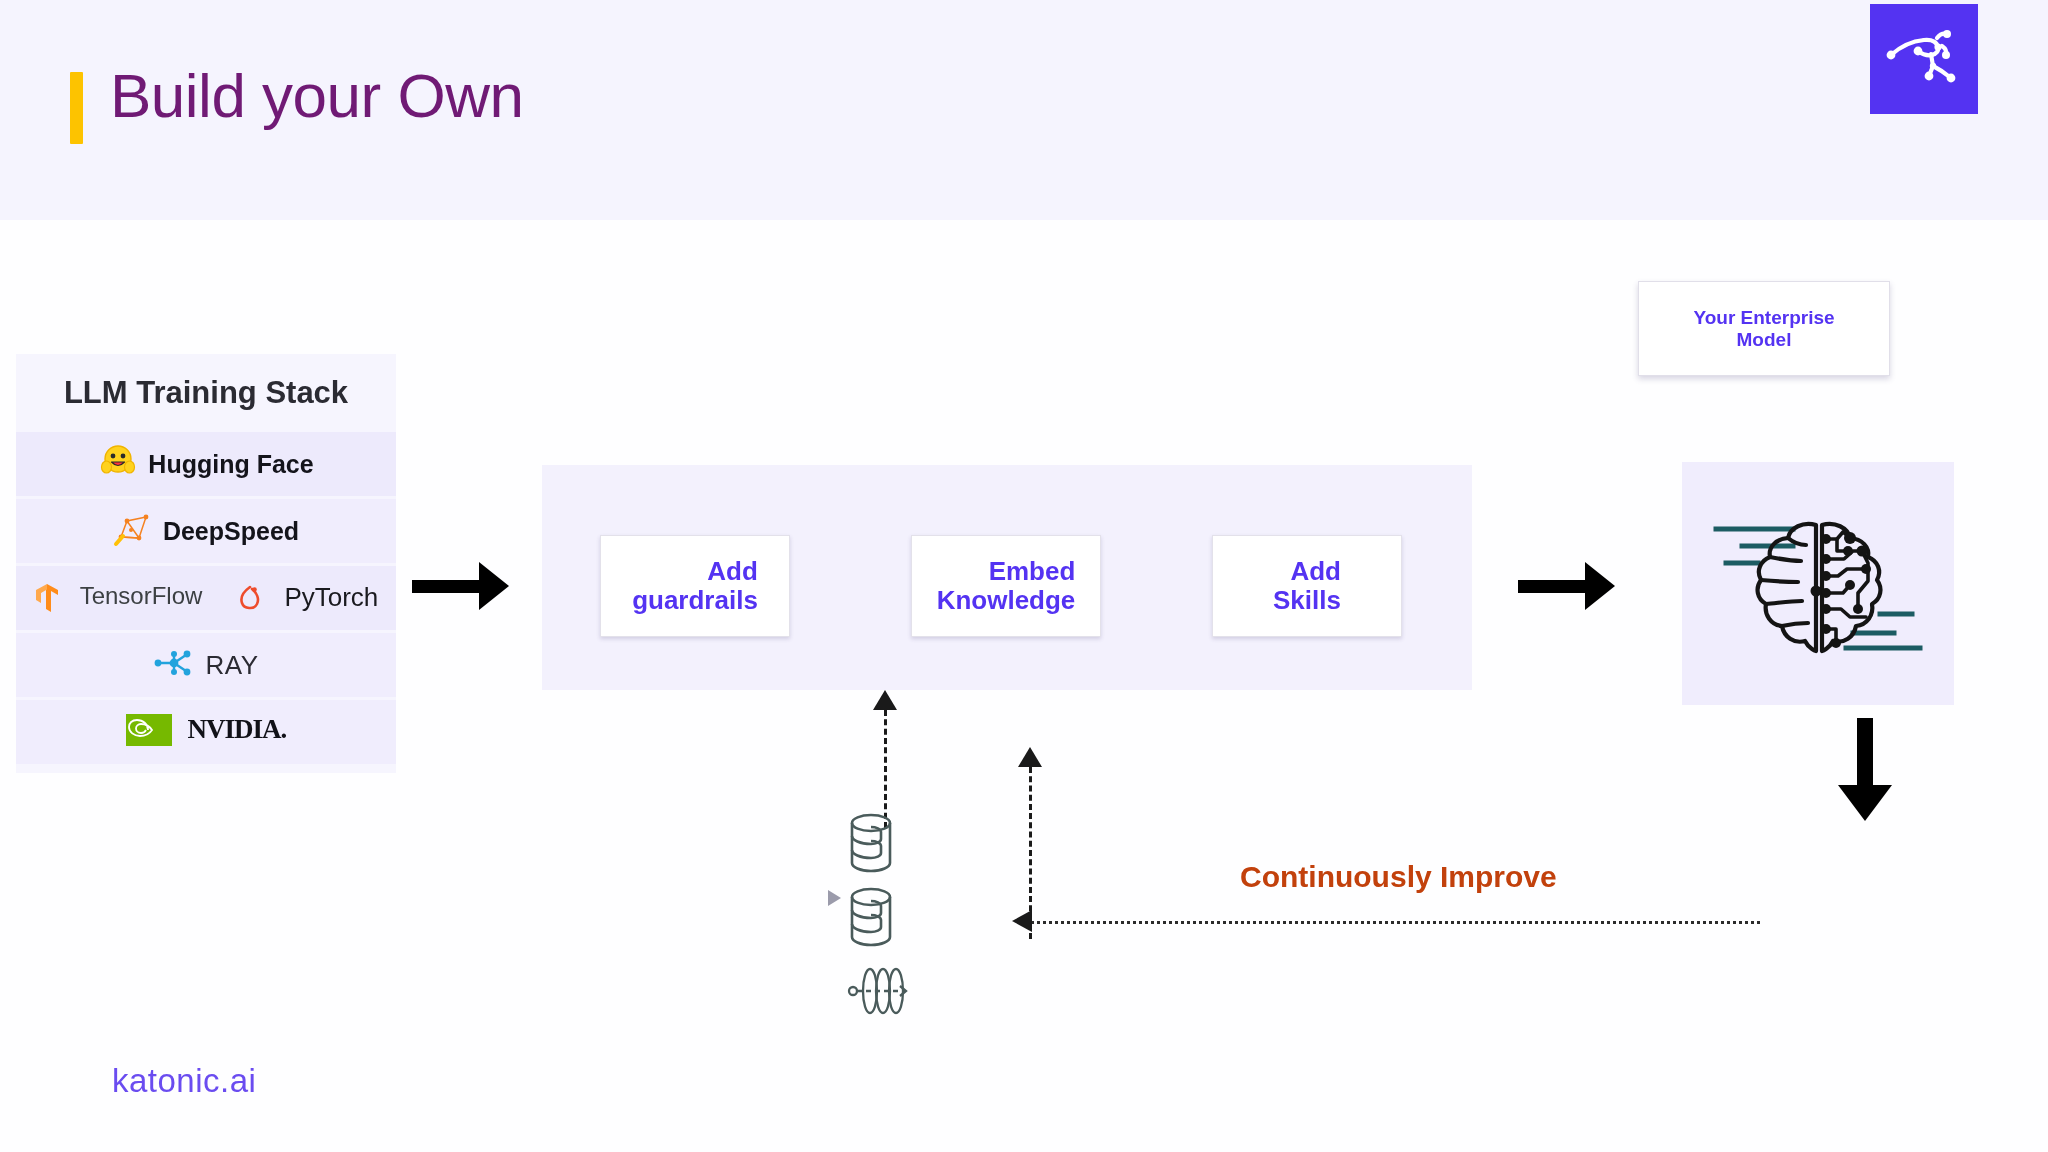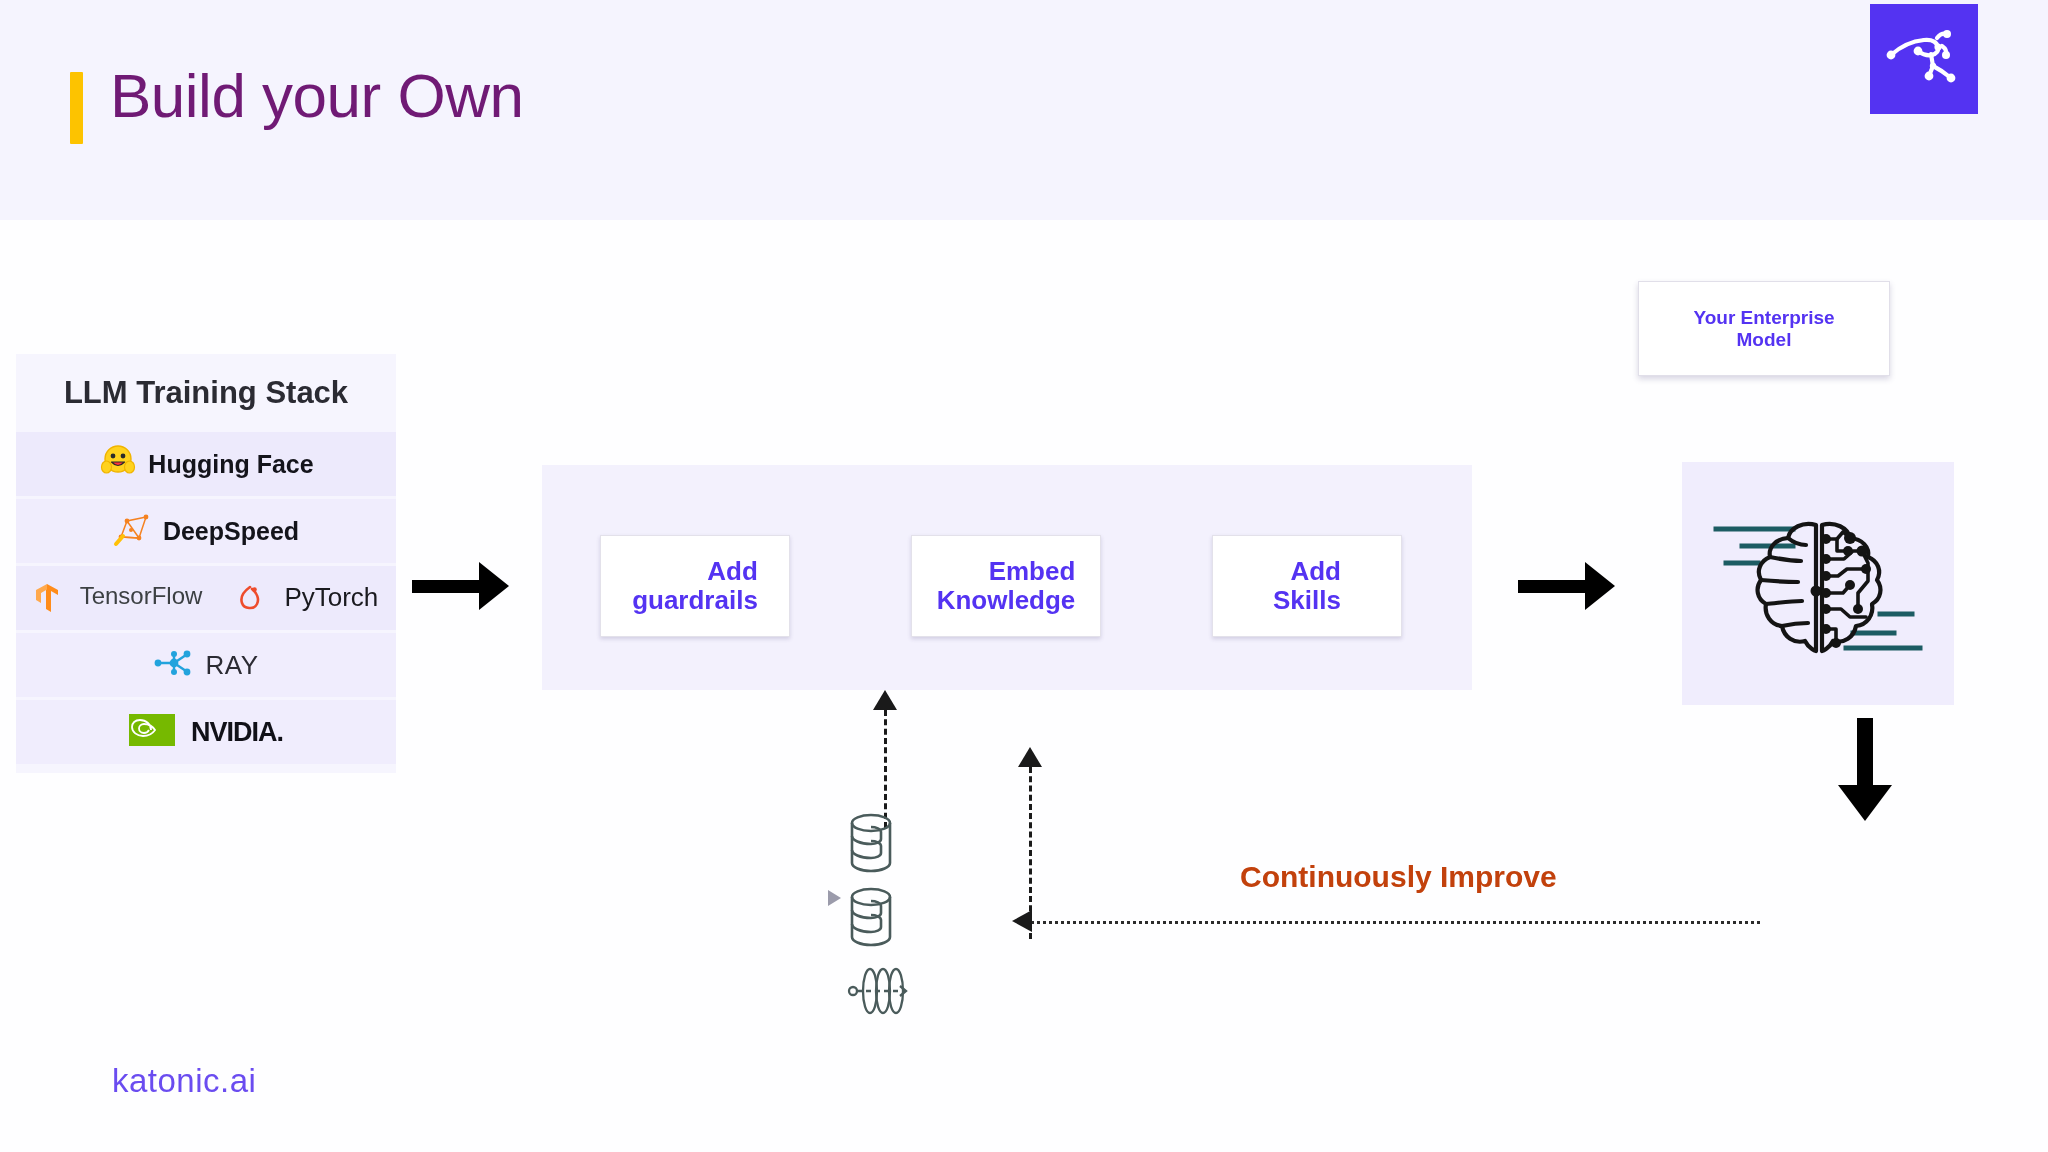--- a/index.html
+++ b/index.html
@@ -44,21 +44,21 @@
     gap: 10px; background: #edeafc; margin-bottom: 3px;
   }
   .stack-row.alt { background: #f0edfd; }
   .stack-row .logo-txt { font-size: 25px; font-weight: 700; color: #14141b; white-space: nowrap; }
   .stack-row .logo-txt.tf { font-weight: 400; color: #3c4043; font-size: 24px; }
   .stack-row .logo-txt.pt { font-weight: 300; color: #1a1a1f; font-size: 26px; }
   .stack-row .logo-txt.ray { font-weight: 400; color: #2b2b33; font-size: 26px; letter-spacing: .5px; }
   .pair { display: flex; align-items: flex-start; gap: 20px; }
   .pairs { display: flex; align-items: center; gap: 34px; }
 
-  .nvidia-badge { display: flex; align-items: center; gap: 16px; }
+  .nvidia-badge { display: flex; gap: 16px; font-family: Liberation Serif, serif; }
   .nvidia-txt { font-size: 27px; font-weight: 800; color: #111118; letter-spacing: -1px; }
 
   
   .process-box {
     position: absolute; left: 542px; top: 465px; width: 930px; height: 225px;
     background: #f3f1fd;
   }
   .step-card {
     position: absolute; top: 535px; width: 190px; height: 102px;
     background: #ffffff; border: 1px solid #e3e1ea;

